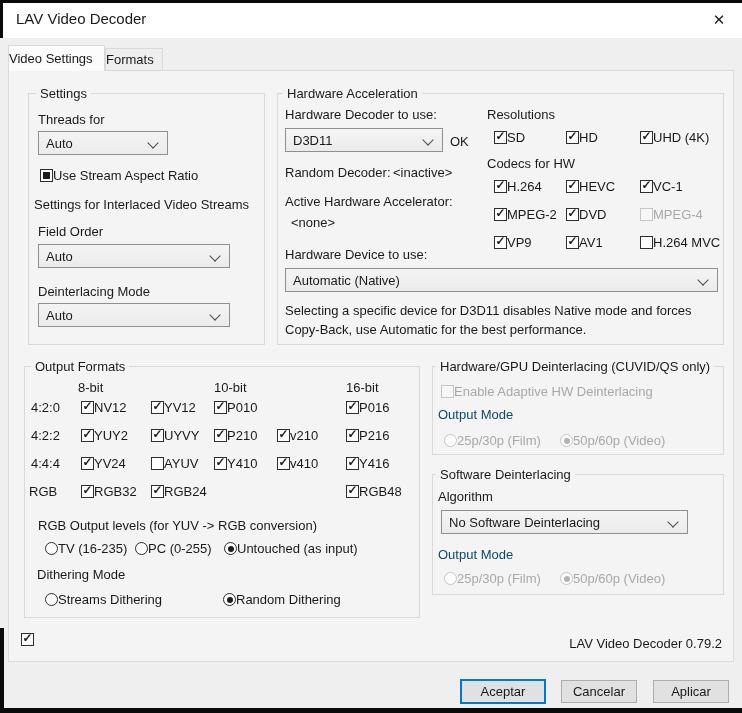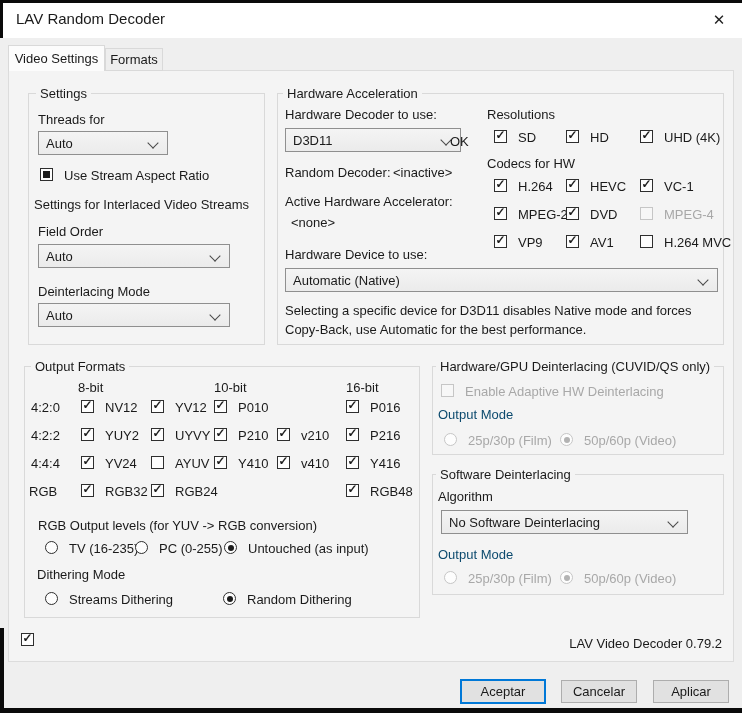--- a/index.html
+++ b/index.html
@@ -9,49 +9,49 @@
     font-family: "Liberation Sans", sans-serif;
     font-size: 13px;
     color: #1a1a1a;
     background: #efefef;
     overflow: hidden;
   }
   .strip { position:absolute; background:#0a0a0a; z-index:9; }
   .titlebar { position:absolute; left:0; top:0; width:742px; height:38px; background:#ffffff; z-index:1; }
   .title { position:absolute; left:16px; top:10px; font-size:15px; z-index:2; white-space:nowrap; }
   .close { position:absolute; left:703px; top:6px; width:32px; height:27px; display:flex; align-items:center; justify-content:center; font-size:15px; color:#222; z-index:2; }
-  .tab { position:absolute; border:1px solid #d9d9d9; display:flex; align-items:center; justify-content:center; white-space:nowrap; }
+  .tab { position:absolute; border:1px solid #d9d9d9; display:flex; align-items:center; justify-content:flex-start; white-space:nowrap; }
   .tab.active { left:8px; top:45px; width:97px; height:26px; background:#fcfcfc; border-bottom:none; z-index:4; }
   .tab.inactive { left:105px; top:48px; width:58px; height:23px; background:#eeeeee; z-index:2; }
   .page { position:absolute; left:8px; top:70px; width:726px; height:592px; background:#f4f4f4; border:1px solid #dcdcdc; z-index:1; }
   .group { position:absolute; border:1px solid #d9d9d9; z-index:2; }
   .glabel { position:absolute; background:#f4f4f4; padding:0 4px; z-index:3; white-space:nowrap; }
   .txt { position:absolute; z-index:3; white-space:nowrap; }
   .note { position:absolute; z-index:3; width:444px; line-height:19px; }
   .dim { color:#0c4a6e; }
   .combo { position:absolute; height:24px; background:linear-gradient(#f4f4f4,#ebebeb); border:1px solid #8f8f8f; display:flex; align-items:center; padding:0 24px 0 7px; z-index:3; white-space:nowrap; }
   .combo::after { content:""; position:absolute; right:10px; top:7px; width:7px; height:7px; border-right:1.4px solid #4a4a4a; border-bottom:1.4px solid #4a4a4a; transform:rotate(45deg); }
-  .cb, .radio { position:absolute; display:flex; align-items:flex-start; gap:11px; z-index:3; white-space:nowrap; }
+  .cb, .radio { position:absolute; display:flex; align-items:center; gap:0; z-index:3; white-space:nowrap; }
   .box { width:13px; height:13px; background:#fdfdfd; border:1px solid #2e2e2e; position:relative; flex:0 0 auto; }
   .box[data-checked="true"]::after { content:"✓"; position:absolute; left:0.5px; top:-3px; font-size:12px; font-weight:bold; color:#1c1c1c; }
   .box[data-checked="mixed"]::after { content:""; position:absolute; left:2px; top:2px; width:7px; height:7px; background:#1c1c1c; }
   .circle { width:13px; height:13px; border:1px solid #2e2e2e; border-radius:50%; background:#fdfdfd; position:relative; flex:0 0 auto; }
   .circle[data-checked="true"]::after { content:""; position:absolute; left:2.5px; top:2.5px; width:6px; height:6px; border-radius:50%; background:#1c1c1c; }
   [data-disabled="true"] { color:#a8a8a8; }
   [data-disabled="true"] .box { border-color:#c6c6c6; background:#f7f7f7; }
   [data-disabled="true"] .circle { border-color:#c6c6c6; }
   [data-disabled="true"] .circle[data-checked="true"]::after { background:#b3b3b3; }
   .btn { position:absolute; top:680px; height:23px; background:#e1e1e1; border:1px solid #adadad; display:flex; align-items:center; justify-content:center; z-index:3; }
   .btn.default { top:679px; height:25px; border:2px solid #0078d7; }
 </style>
 </head>
 <body>
 
 <div class="titlebar"></div>
-<div class="title">LAV Random Decoder</div>
+<div class="title">LAV Video Decoder</div>
 <div class="close">✕</div>
 <div class="strip" style="left:0;top:0;width:742px;height:3px"></div>
 <div class="strip" style="left:0;top:0;width:3px;height:38px"></div>
 <div class="strip" style="left:0;top:628px;width:4px;height:85px"></div>
 <div class="strip" style="left:0;top:708px;width:742px;height:5px"></div>
 
 <div class="tab active">
     <span>Video Settings</span>
   </div>
 <div class="tab inactive">
@@ -75,21 +75,21 @@
     <span>Auto</span>
   </div>
 <div class="txt" style="left:38px;top:284px">Deinterlacing Mode</div>
 <div class="combo" style="left:38px;top:303px;width:192px">
     <span>Auto</span>
   </div>
 
 <div class="group" style="left:277px;top:93px;width:447px;height:252px"></div>
 <div class="glabel" style="left:283px;top:86px">Hardware Acceleration</div>
 <div class="txt" style="left:285px;top:107px">Hardware Decoder to use:</div>
-<div class="combo" style="left:285px;top:128px;width:176px">
+<div class="combo" style="left:285px;top:128px;width:158px">
     <span>D3D11</span>
   </div>
 <div class="txt" style="left:450px;top:134px">OK</div>
 <div class="txt" style="left:285px;top:165px">Random Decoder:</div>
 <div class="txt" style="left:393px;top:165px">&lt;inactive&gt;</div>
 <div class="txt" style="left:285px;top:194px">Active Hardware Accelerator:</div>
 <div class="txt" style="left:291px;top:215px">&lt;none&gt;</div>
 
 <div class="txt" style="left:487px;top:107px">Resolutions</div>
 <label class="cb" style="left:494px;top:130px">

